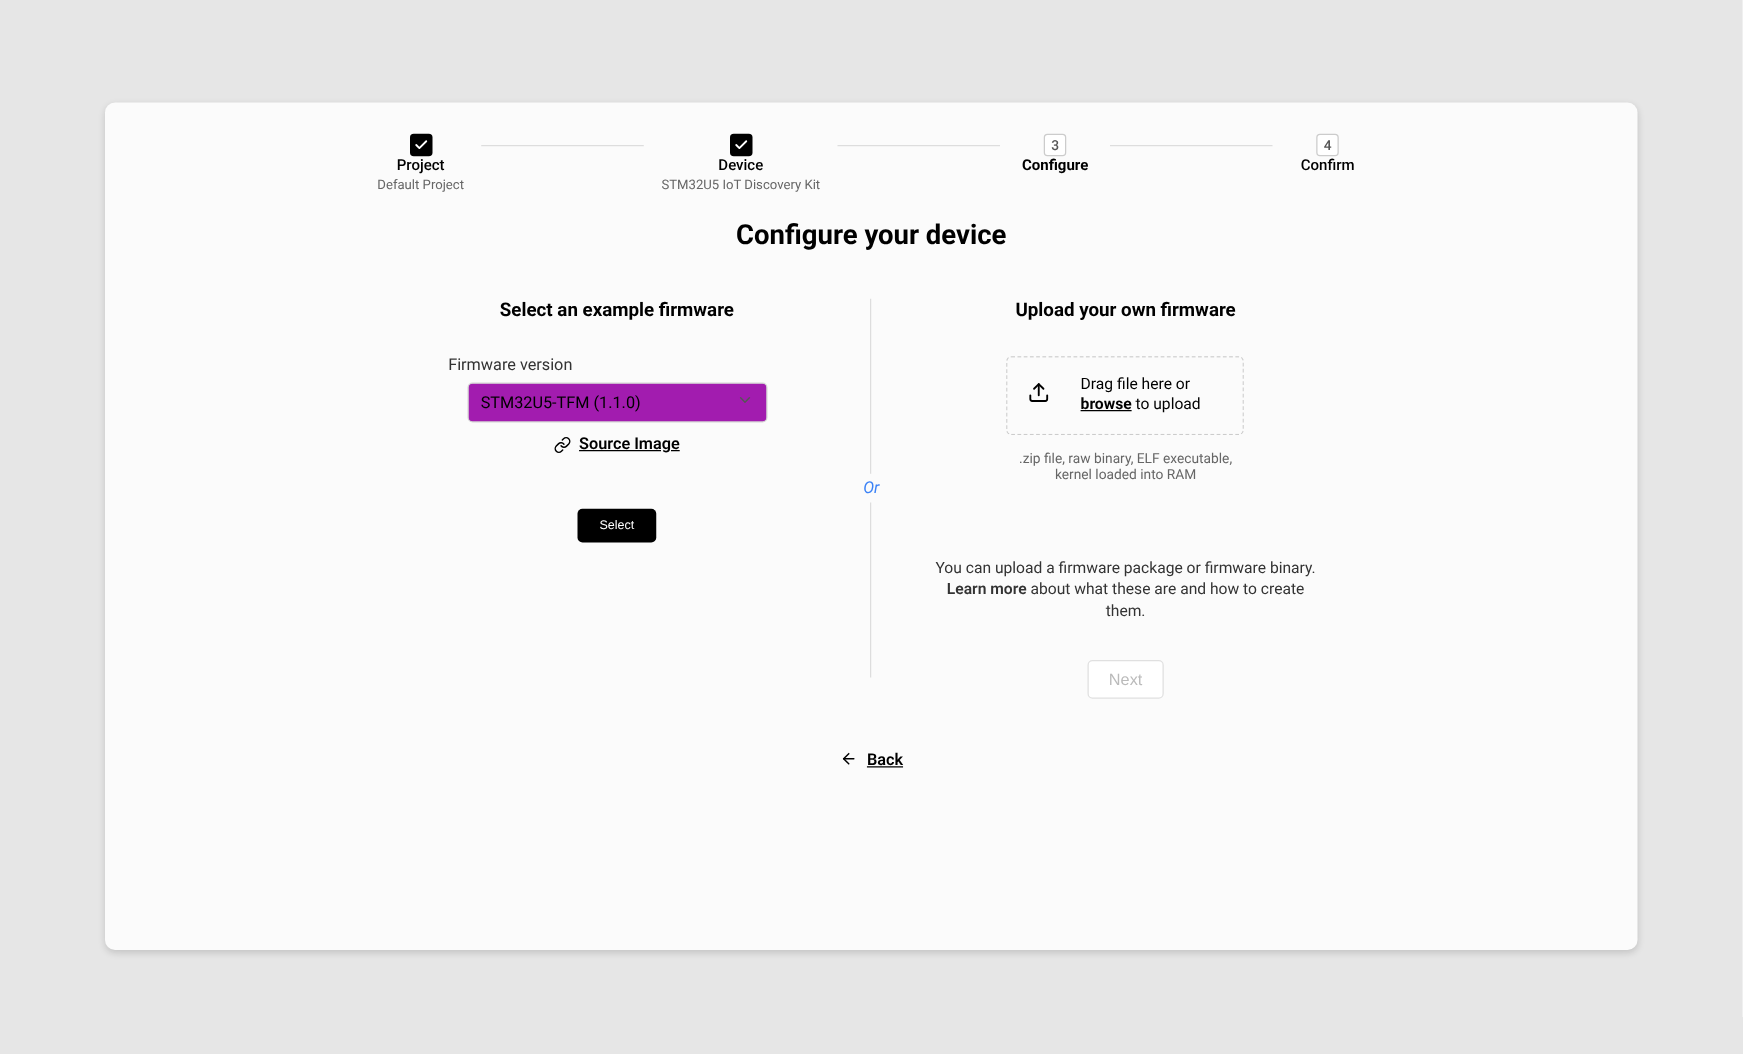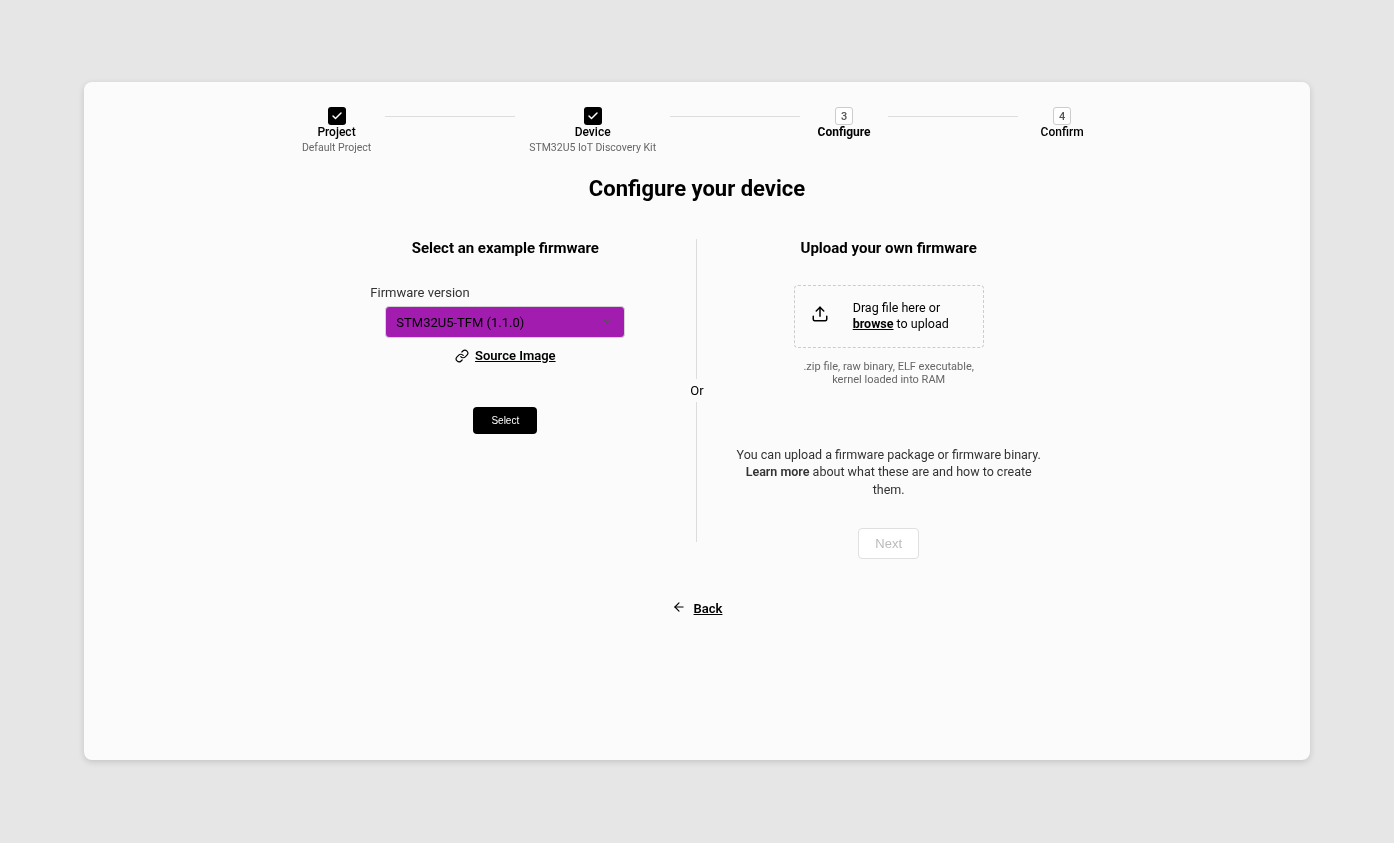--- a/index.html
+++ b/index.html
@@ -106,22 +106,23 @@
     position: relative;
   }
   .divider-line {
     width: 1px;
     background: #ddd;
   }
   .divider-line.top { height: 140px; }
   .divider-line.bottom { height: 140px; }
   .divider-or {
     font-size: 13px;
-    color: #000000;
-    margin: 4px 0;
+    color: #3b82f6;
+    margin: 4px 12px;
+    font-style: italic;
   }
   
   .field-label {
     font-size: 13px;
     color: #333;
     align-self: flex-start;
     margin-left: 20px;
     margin-bottom: 6px;
   }
   .dropdown {

